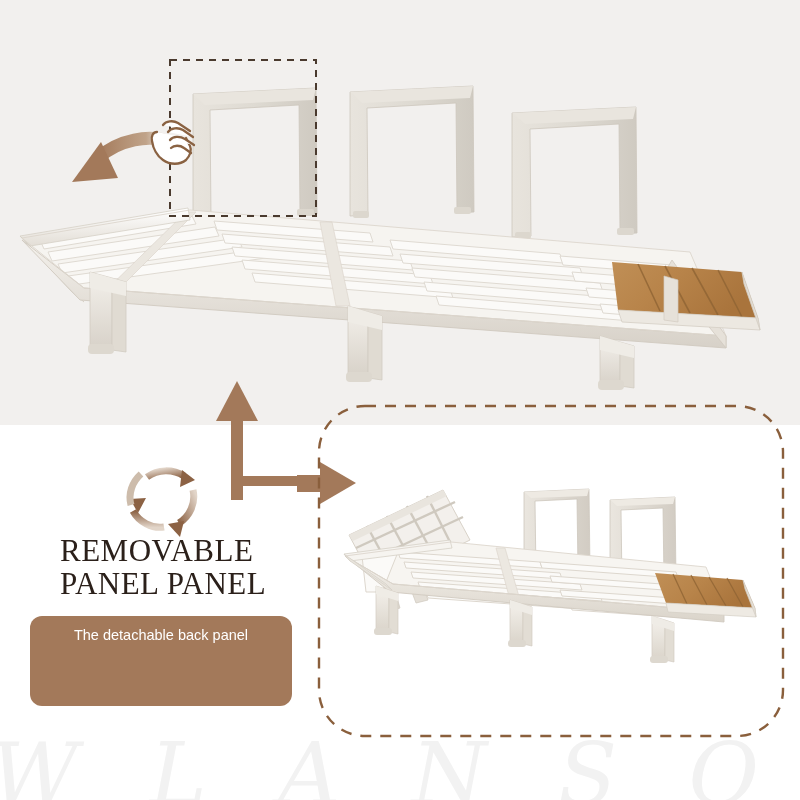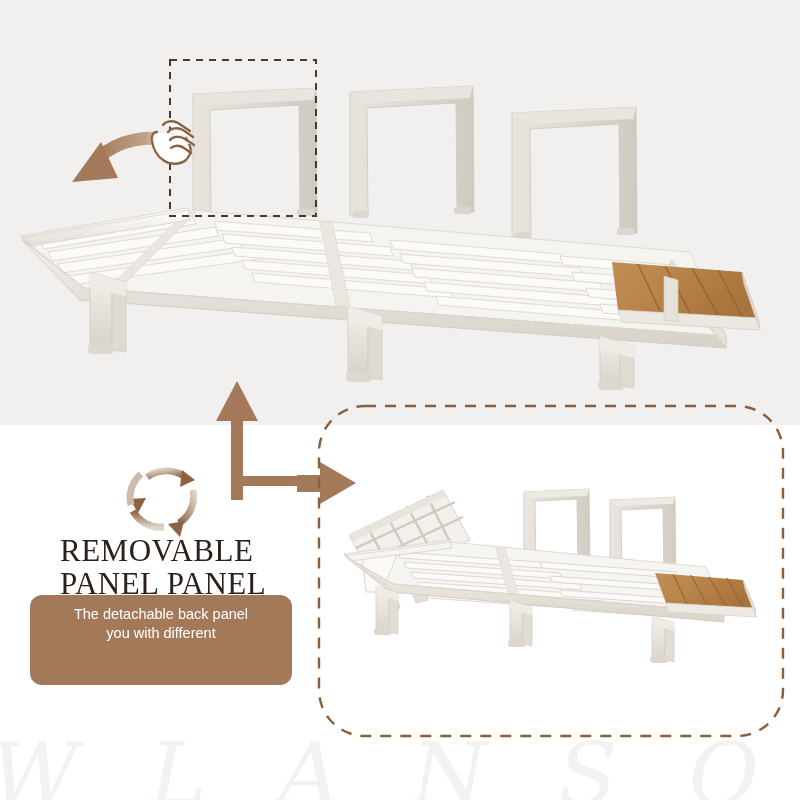--- a/index.html
+++ b/index.html
@@ -28,21 +28,21 @@
   .layer{position:absolute;left:0;top:0;width:800px;height:800px;pointer-events:none;}
 
   
   .title{
     position:absolute;left:52px;top:534px;width:250px;
     font-family:"Liberation Serif", serif;
     font-weight:normal;font-size:31px;line-height:33px;
     color:#2b201a;letter-spacing:0.5px;margin-left:8px;
   }
   .caption{
-    position:absolute;left:30px;top:595px;width:262px;height:90px;
+    position:absolute;left:30px;top:616px;width:262px;height:90px;
     background:#a3795a;border-radius:12px;
     color:#ffffff;font-size:14.5px;line-height:19px;
     text-align:center;padding-top:10px;box-sizing:border-box;
     font-family:"Liberation Sans", sans-serif;
   }
 </style>
 </head>
 <body>
 
 <div id="stage">
@@ -335,16 +335,15 @@
     </g>
   </svg>
 
   <div class="title">
     <div>REMOVABLE</div>
     <div>PANEL PANEL</div>
   </div>
 
   <div class="caption">
     <div>The detachable back panel</div>
-    <div>you with different</div>
   </div>
 
 </div>
 
 </body></html>

